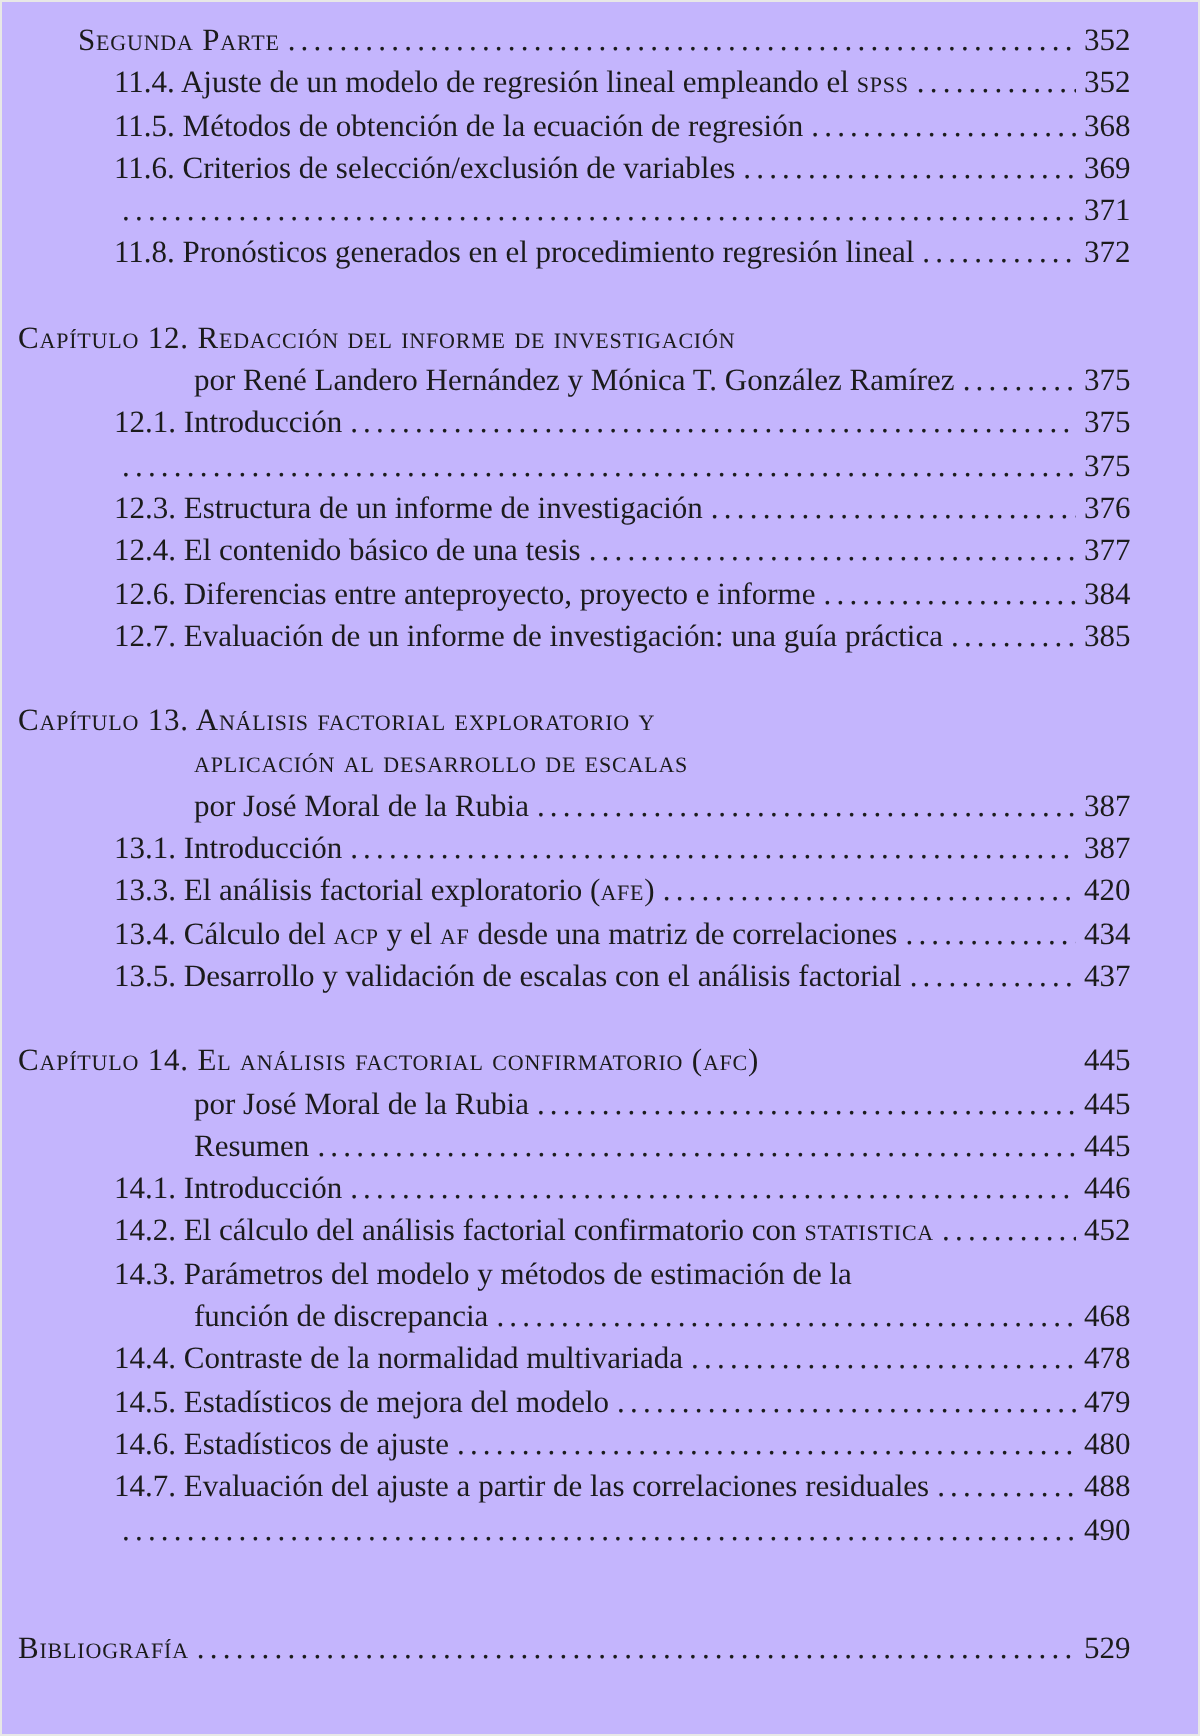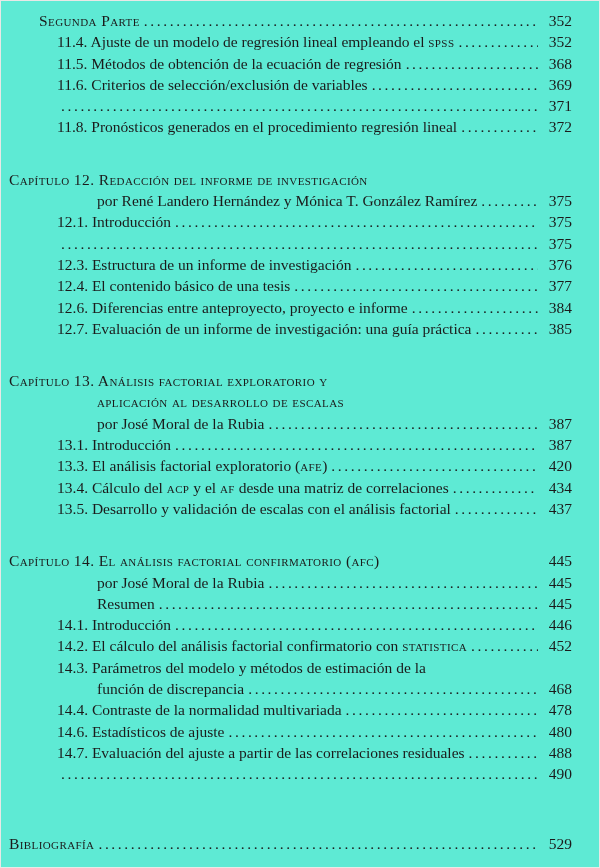--- a/index.html
+++ b/index.html
@@ -5,21 +5,21 @@
   html, body {
     margin: 0;
     padding: 0;
     background: #ffffff;
   }
   .page {
     position: relative;
     width: 600px;
     height: 868px;
     box-sizing: border-box;
-    background: #5eead4;
+    background: #c4b5fd;
     border: 1px solid #e8e8e6;
     padding: 9px 27px 0 8px;
     font-family: "Liberation Serif", "DejaVu Serif", serif;
     font-size: 15.5px;
     color: #1b1b1b;
     overflow: hidden;
   }
   .row {
     display: flex;
     align-items: baseline;
@@ -39,24 +39,24 @@
     min-width: 8px;
   }
   .dots::after {
     content: "........................................................................................................................................................";
     letter-spacing: 2.6px;
   }
   .fill { flex: 1 1 auto; }
   .pagenum {
     flex: 0 0 auto;
     min-width: 30px;
-    text-align: right;
+    text-align: left;
   }
   
-  .st-chapter { padding-left: 0; margin-top: 10px; }
+  .st-chapter { padding-left: 0; }
   .st-part    { padding-left: 30px; }
   .st-section { padding-left: 48px; }
   .st-author, .st-cont, .st-sub { padding-left: 88px; }
   
   .spacer    { height: 21px; }
   .spacer-lg { height: 38px; }
 </style>
 </head>
 <body>
 
@@ -194,20 +194,25 @@
         <span class="entry-text"><span>función de discrepancia </span></span>
         <span class="dots"></span>
         <span class="pagenum">468</span>
       </div>
       <div class="row st-section">
         <span class="entry-text"><span>14.4. Contraste de la normalidad multivariada </span></span>
         <span class="dots"></span>
         <span class="pagenum">478</span>
       </div>
       <div class="row st-section">
+        <span class="entry-text"><span>14.5. Estadísticos de mejora del modelo </span></span>
+        <span class="dots"></span>
+        <span class="pagenum">479</span>
+      </div>
+      <div class="row st-section">
         <span class="entry-text"><span>14.6. Estadísticos de ajuste </span></span>
         <span class="dots"></span>
         <span class="pagenum">480</span>
       </div>
       <div class="row st-section">
         <span class="entry-text"><span>14.7. Evaluación del ajuste a partir de las correlaciones residuales </span></span>
         <span class="dots"></span>
         <span class="pagenum">488</span>
       </div>
       <div class="row st-section">

